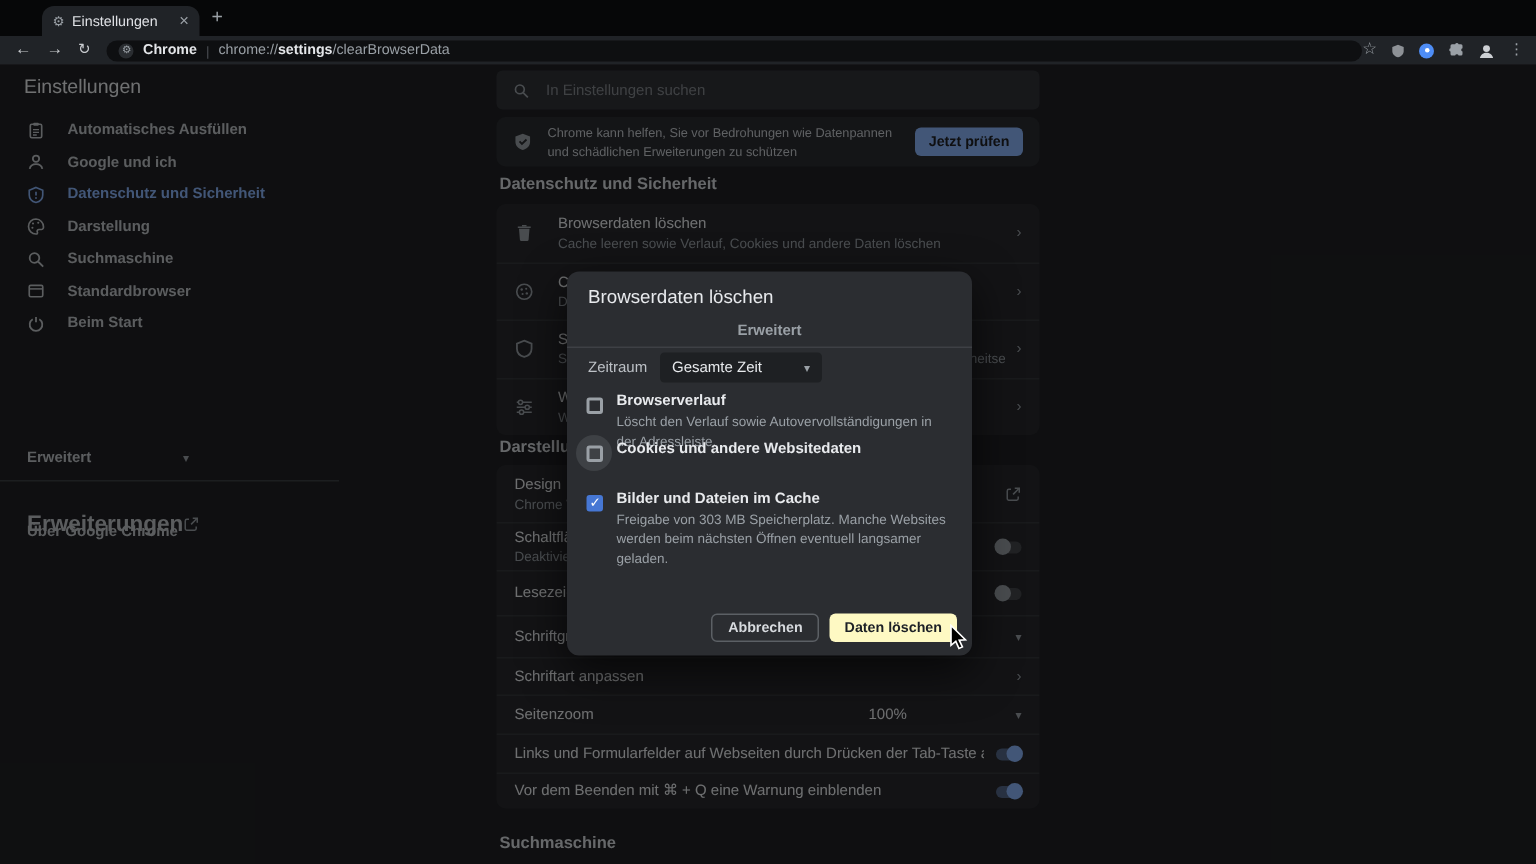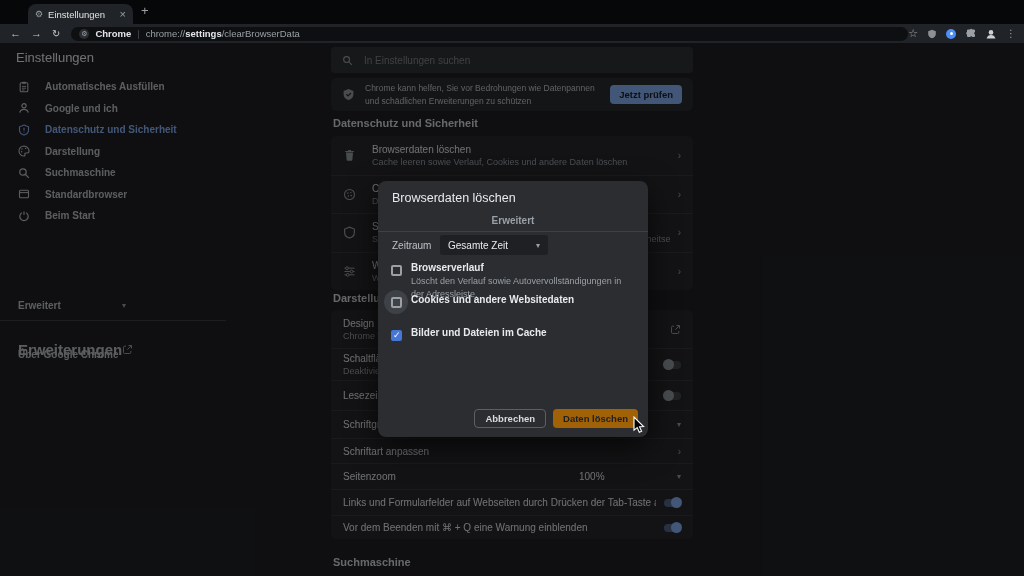--- a/index.html
+++ b/index.html
@@ -102,21 +102,21 @@
           justify-content:center;margin:-4px -6px 0 -6px;flex:none;}
   .ripple .cbx{margin:0;}
   .cbx.checked{background:#4677d4;border-color:#4677d4;}
   .cbx.checked .check{position:absolute;left:0.5px;top:-2.5px;color:#fff;font-size:9px;font-weight:700;}
   .dlg-item-title{font-size:10px;font-weight:600;color:#e8eaed;}
   .dlg-item-desc{font-size:9px;color:#9aa0a6;line-height:1.45;margin-top:2px;}
   .dlg-actions{position:absolute;right:10px;bottom:9px;display:flex;gap:7px;}
   .btn{height:19px;display:flex;align-items:center;padding:0 10px;border-radius:4px;font-size:9.5px;
        font-weight:700;box-sizing:border-box;}
   .btn-secondary{border:1px solid #5c6065;color:#d7dade;}
-  .btn-primary{background:#a16207;color:#1c2026;}
+  .btn-primary{background:#fef9c3;color:#1c2026;}
   .cursor{position:absolute;left:633px;top:416px;z-index:30;}
   svg{display:block;}
 </style>
 </head>
 <body>
 
 <div class="stage">
 
   <div class="tabstrip">
     <div class="tab">
@@ -449,20 +449,21 @@
     </div>
 
     <div class="dlg-item it3">
       <span class="cbx-col">
           <span class="cbx checked">
             <span class="check">✓</span>
           </span>
         </span>
       <span>
         <span class="dlg-item-title" style="display:block">Bilder und Dateien im Cache</span>
+        <span class="dlg-item-desc" style="display:block">Freigabe von 303 MB Speicherplatz. Manche Websites werden beim nächsten Öffnen eventuell langsamer geladen.</span>
       </span>
     </div>
 
     <div class="dlg-actions">
       <span class="btn btn-secondary">Abbrechen</span>
       <span class="btn btn-primary">Daten löschen</span>
     </div>
   </div>
 
   <div class="cursor">

